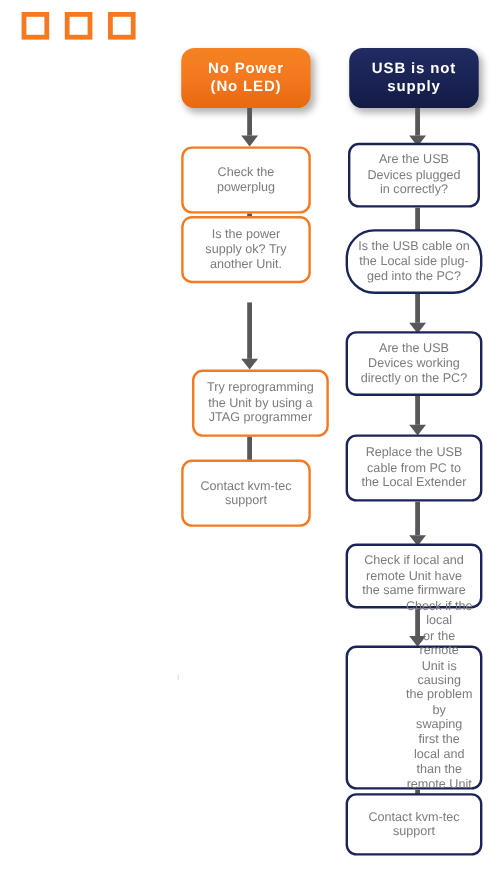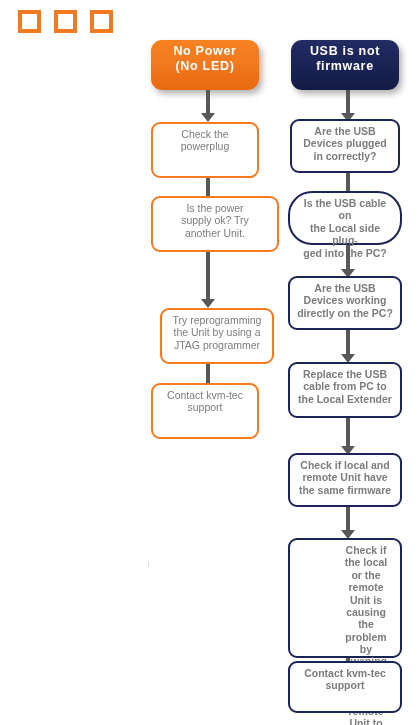--- a/index.html
+++ b/index.html
@@ -41,33 +41,34 @@
     top: 0;
     width: 120px;
   }
   #col-orange { left: 148px; }
   #col-blue   { left: 288px; }
 
   
   .node {
     position: absolute;
     display: flex;
+    align-items: center;
     justify-content: center;
     text-align: center;
     border-radius: 9px;
     padding: 4px 6px;
     background: #ffffff;
     line-height: 1.18;
     font-size: 10.5px;
     color: #7c7c7c;
   }
   .node .label { display: block; white-space: pre-line; }
 
   .node.orange { border: 2.5px solid #F47920; }
-  .node.blue   { border: 2.5px solid #1B2456; font-weight: bold; }
+  .node.blue   { border: 2.5px solid #1B2456; }
 
   
   .node.header {
     border: none;
     border-radius: 11px;
     font-size: 12.5px;
     font-weight: bold;
     letter-spacing: 0.7px;
     color: #ffffff;
     box-shadow: 3px 4px 6px rgba(0,0,0,0.30);
@@ -140,21 +141,21 @@
     <div class="node orange" style="left:3px; top:122px; width:108px; height:56px;">
       <span class="label">Check the
 powerplug</span>
     </div>
 
     <div class="connector" style="top:178px; height:29px;">
       <div class="shaft" style="height:20px;"></div>
       <div class="head"></div>
     </div>
 
-    <div class="node orange" style="left:3px; top:196px; width:128px; height:56px;">
+    <div class="node orange" style="left:3px; top:180px; width:108px; height:56px;">
       <span class="label">Is the power
 supply ok? Try
 another Unit.</span>
     </div>
 
     <div class="connector" style="top:252px; height:56px;">
       <div class="shaft" style="height:47px;"></div>
       <div class="head"></div>
     </div>
 
@@ -172,21 +173,21 @@
     <div class="node orange" style="left:3px; top:383px; width:108px; height:56px;">
       <span class="label">Contact kvm-tec
 support</span>
     </div>
   </div>
 
   <div class="column" id="col-blue">
 
     <div class="node header blue" style="left:3px; top:40px; width:108px; height:50px;">
       <span class="label">USB is not
-firmware</span>
+supply</span>
     </div>
 
     <div class="connector" style="top:90px; height:32px;">
       <div class="shaft" style="height:23px;"></div>
       <div class="head"></div>
     </div>
 
     <div class="node blue" style="left:2px; top:119px; width:110px; height:54px;">
       <span class="label">Are the USB
 Devices plugged

